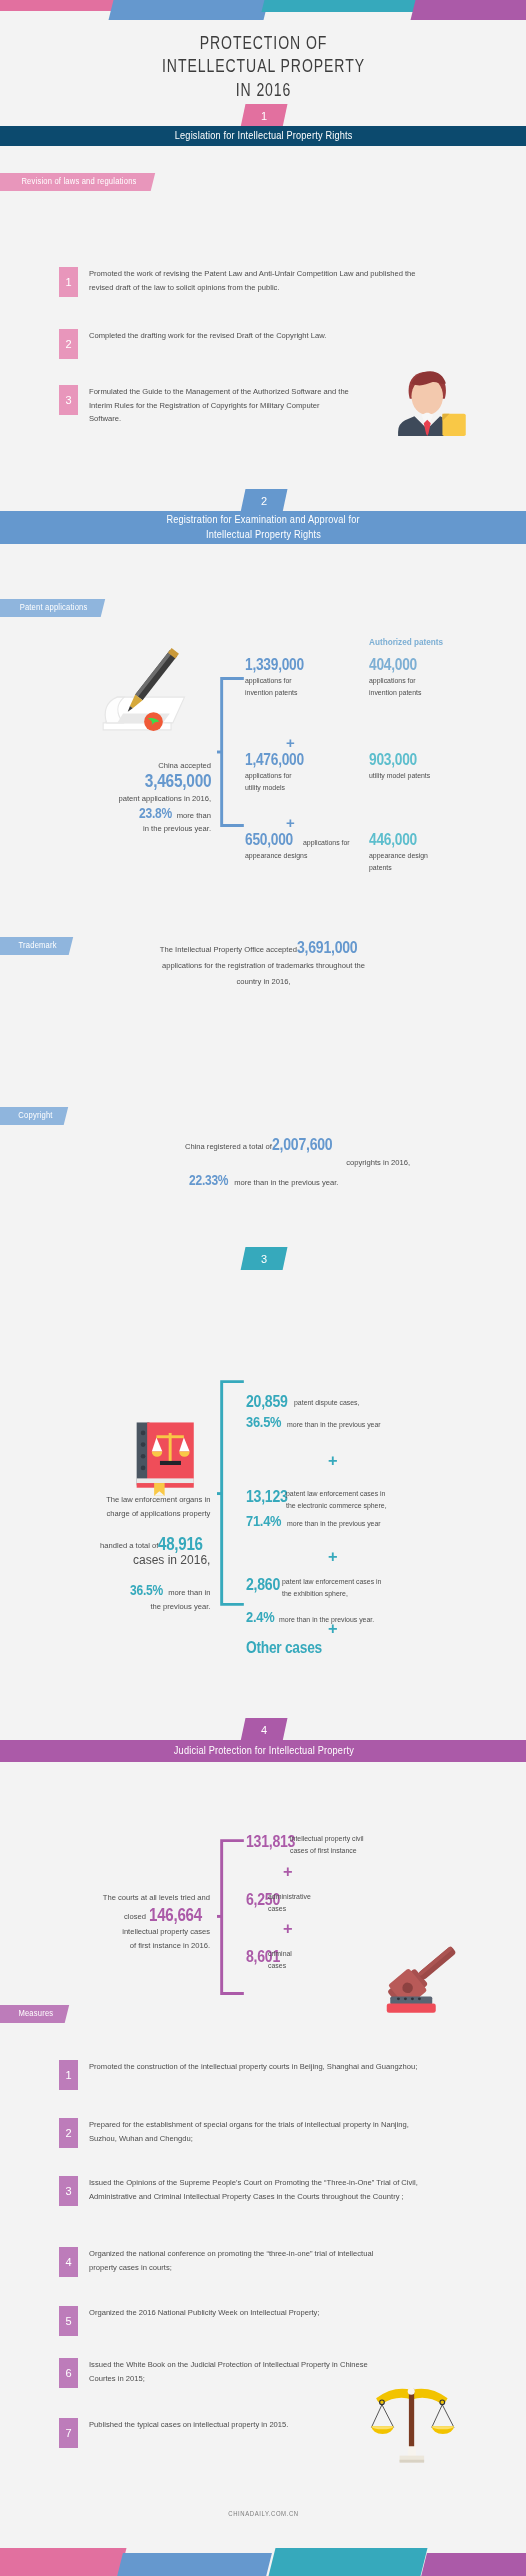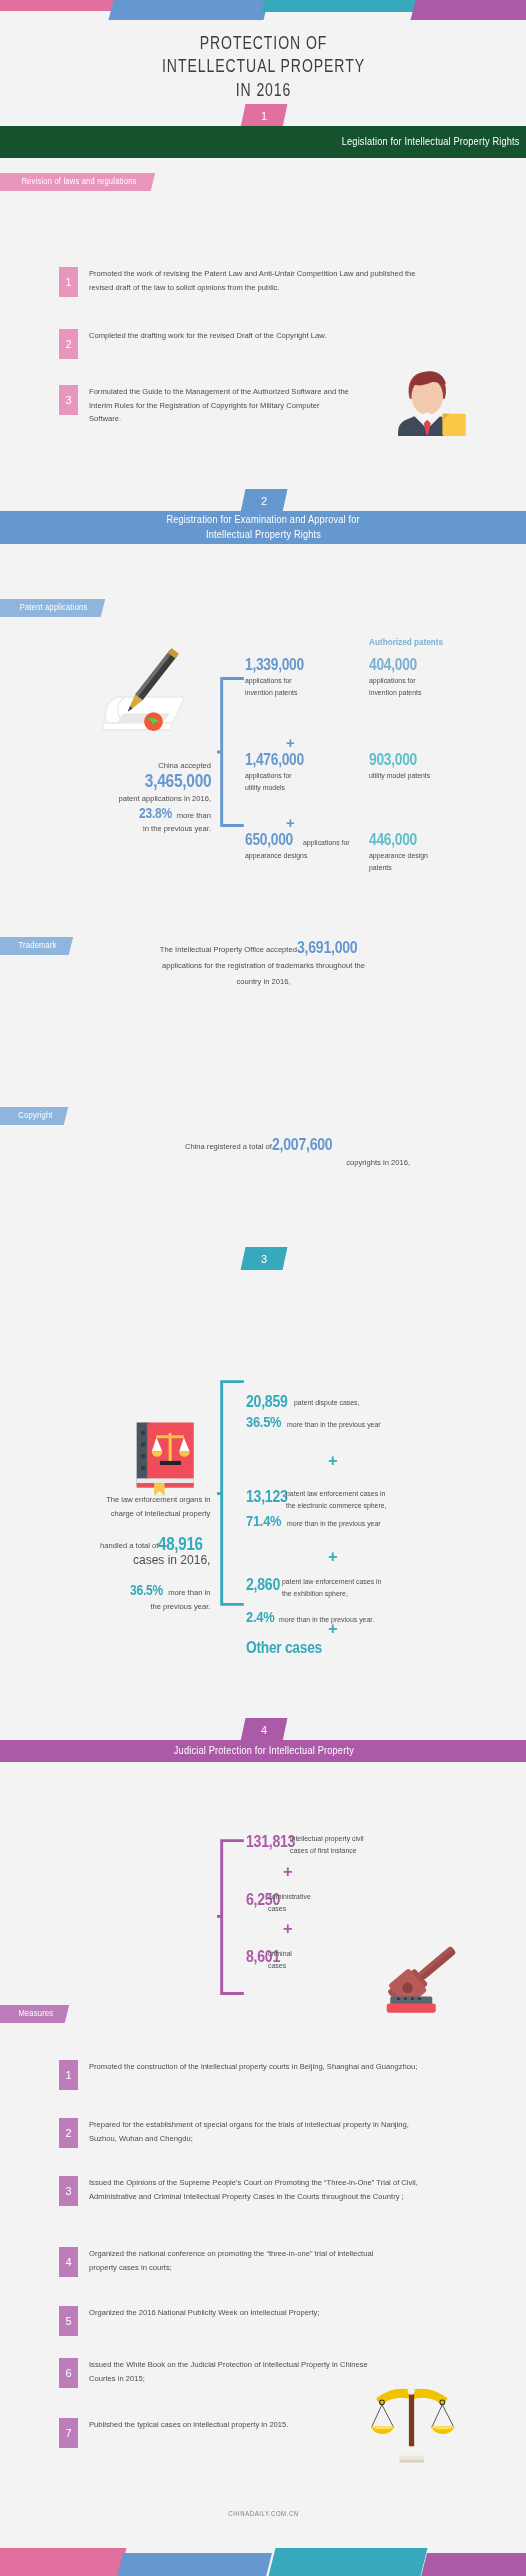--- a/index.html
+++ b/index.html
@@ -135,21 +135,21 @@
   <div class="title">
     <div>PROTECTION OF</div>
     <div>INTELLECTUAL PROPERTY</div>
     <div>IN 2016</div>
   </div>
 
   <div class="section-band" style="top:104px;height:40px;">
     <div class="band-tab" style="top:0;background:#e2709f;">
       <span>1</span>
     </div>
-    <div class="band-bar" style="top:22px;height:32px;background:#14532d;justify-content:flex-end;">
+    <div class="band-bar" style="top:22px;height:20px;background:#0c4a6e;">
       <div>Legislation for Intellectual Property Rights</div>
     </div>
   </div>
 
   <div class="subtag" style="top:173px;background:#e896bb;">
     <span>Revision of laws and regulations</span>
   </div>
 
   <div class="numrow" style="top:267px;left:59px;width:410px;">
     <div class="numbox" style="background:#e896bb;">1</div>
@@ -264,20 +264,21 @@
     <div style="font-size:7.6px;color:#4d4d4d;">applications for the registration of trademarks throughout the</div>
     <div style="font-size:7.6px;color:#4d4d4d;">country in 2016,</div>
   </div>
 
   <div class="subtag" style="top:1107px;background:#8fb5dd;">
     <span>Copyright</span>
   </div>
   <div class="abs" style="top:1136px;left:117px;width:293px;text-align:center;line-height:16.4px;">
     <span style="font-size:7.6px;color:#4d4d4d;">China registered a total of</span><span class="bignum" style="font-size:16.4px;color:#6598ce;vertical-align:-1.2px;">2,007,600</span>
     <div style="font-size:7.6px;color:#4d4d4d;text-align:right;">copyrights in 2016,</div>
+    <div><span class="bignum" style="font-size:14px;color:#6598ce;">22.33%</span><span style="font-size:7.6px;color:#4d4d4d;">more than in the previous year.</span></div>
   </div>
 
   <div class="section-band" style="top:1247px;height:53px;">
     <div class="band-tab" style="top:0;background:#36a9bc;">
       <span>3</span>
     </div>
   </div>
 
   <svg class="abs" style="top:1420px;left:132px;" width="67" height="76" viewBox="0 0 115 130">
     <rect x="8" y="4" width="22" height="108" fill="#4a5561"></rect>
@@ -299,21 +300,21 @@
     <path d="M38 130 L47 122 L56 130z" fill="#f3f3f3"></path>
   </svg>
 
   <svg class="abs" style="top:1379px;left:217px;" width="28" height="228" viewBox="0 0 48 390">
     <path d="M46 4 L8 4 L8 386 L46 386" fill="none" stroke="#36a9bc" stroke-width="5"></path>
     <path d="M8 196 L0 196" fill="none" stroke="#36a9bc" stroke-width="5"></path>
   </svg>
 
   <div class="abs" style="top:1493px;left:23.4px;width:187px;text-align:right;line-height:14px;">
     <div style="font-size:7.6px;color:#4d4d4d;">The law enforcement organs in</div>
-    <div style="font-size:7.6px;color:#4d4d4d;">charge of intellectual property</div>
+    <div style="font-size:7.6px;color:#4d4d4d;">charge of applications property</div>
     <div style="margin-top:16px;">
       <span style="font-size:7.6px;color:#4d4d4d;">handled a total of</span><span class="bignum" style="font-size:17.6px;color:#36a9bc;vertical-align:-1.8px;">48,916</span>
     </div>
     <div style="font-size:12px;color:#4d4d4d;">cases in 2016,</div>
     <div style="margin-top:16px;"><span class="bignum" style="font-size:14px;color:#36a9bc;">36.5%</span><span style="font-size:7.6px;color:#4d4d4d;">more than in</span></div>
     <div style="font-size:7.6px;color:#4d4d4d;">the previous year.</div>
   </div>
 
   <div class="abs" style="top:1392px;left:246px;width:252px;">
     <div>
@@ -361,20 +362,29 @@
     <div class="band-bar" style="top:22px;height:22px;background:#ab5aa8;">
       <div>Judicial Protection for Intellectual Property</div>
     </div>
   </div>
 
   <svg class="abs" style="top:1838px;left:217px;" width="28" height="158" viewBox="0 0 48 270">
     <path d="M46 4 L8 4 L8 266 L46 266" fill="none" stroke="#ab5aa8" stroke-width="5"></path>
     <path d="M8 134 L0 134" fill="none" stroke="#ab5aa8" stroke-width="5"></path>
   </svg>
 
+  <div class="abs" style="top:1891px;left:29px;width:181px;text-align:right;line-height:14.6px;">
+    <div style="font-size:7.6px;color:#4d4d4d;">The courts at all levels tried and</div>
+    <div style="margin-top:2.3px;">
+      <span style="font-size:7.6px;color:#4d4d4d;">closed</span>
+      <span class="bignum" style="font-size:17.6px;color:#ab5aa8;vertical-align:-1.8px;">146,664</span>
+    </div>
+    <div style="font-size:7.6px;color:#4d4d4d;">intellectual property cases</div>
+    <div style="font-size:7.6px;color:#4d4d4d;">of first instance in 2016.</div>
+  </div>
 
   <div class="abs" style="top:1832px;left:246px;width:234px;display:flex;align-items:flex-start;">
     <span class="bignum" style="font-size:16.4px;color:#ab5aa8;">131,813</span>
     <span style="margin-left:-13px;">
       <span class="lbl">intellectual property civil</span><br>
       <span class="lbl">cases of first instance</span>
     </span>
   </div>
   <div class="abs plus" style="top:1862px;left:283px;font-size:16.4px;color:#ab5aa8;">+</div>
 

